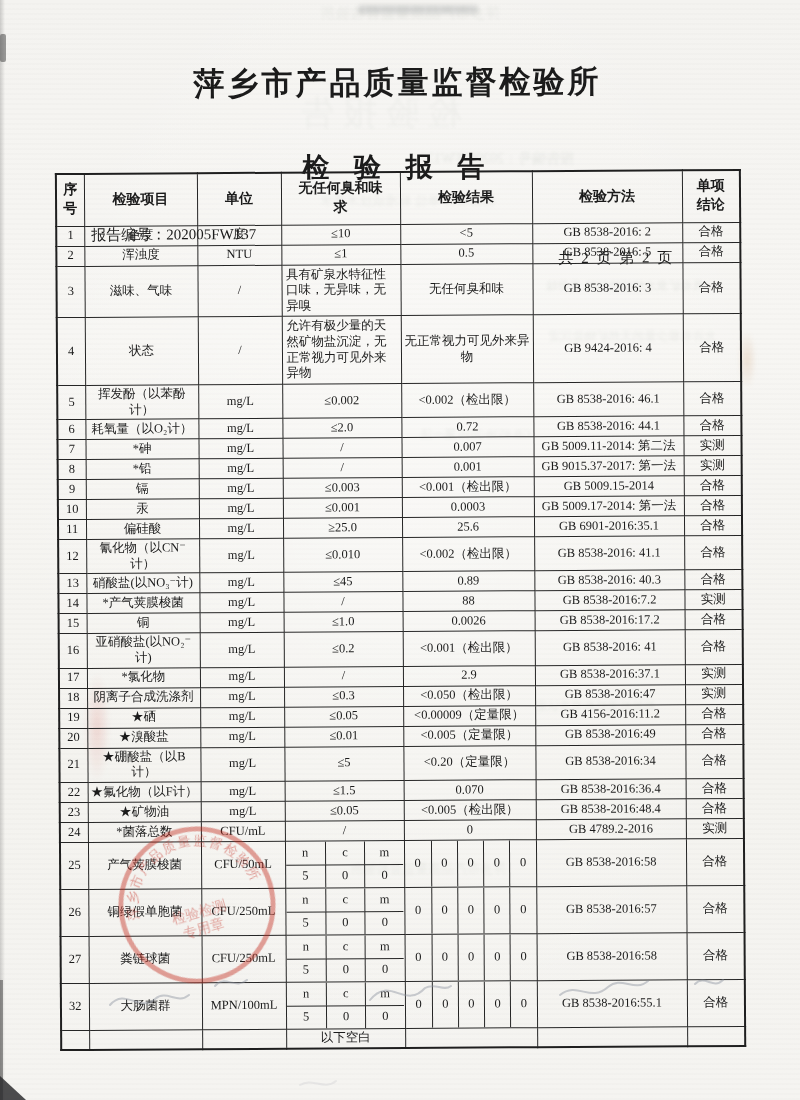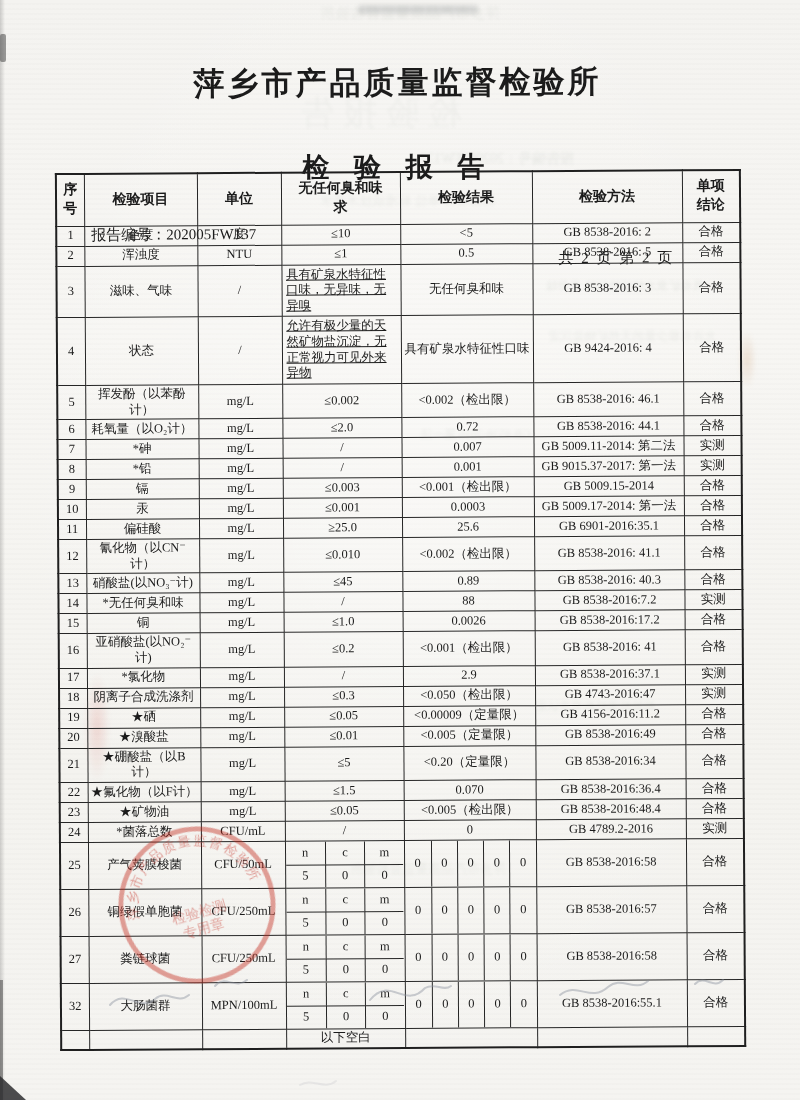--- a/index.html
+++ b/index.html
@@ -22,21 +22,21 @@
     table-layout:fixed;border:2px solid #1f1f1f;background:transparent;}
   .report th,.report td{border:1px solid #262626;text-align:center;vertical-align:middle;
     padding:1px 2px;font-size:12.5px;line-height:1.25;overflow:hidden;}
   .report th{font-size:14px;font-weight:700;white-space:pre-line;line-height:1.35;}
   tr.hdr{height:52px;}
   tr.std{height:20px;}
   tr.tall{height:48px;}
   tr.taller{height:62px;}
   tr.micro{height:46px;}
   tr.foot{height:20px;}
-  td.left{text-align:left;padding:2px 4px;text-decoration:underline;}
+  td.left{text-align:left;padding:2px 4px;}
   td.p0{padding:0;height:46px;}
   .ncm{width:100%;height:46px;display:grid;grid-template-columns:1fr 1fr 1fr;grid-auto-rows:1fr;}
   .ncm span{display:flex;align-items:center;justify-content:center;
     border-left:1px solid #262626;border-top:1px solid #262626;font-size:12.5px;}
   .ncm span:nth-child(3n+1){border-left:0;}
   .ncm span:nth-child(-n+3){border-top:0;}
   .r5{width:100%;height:46px;display:grid;grid-template-columns:repeat(5,1fr);}
   .r5 span{display:flex;align-items:center;justify-content:center;border-left:1px solid #262626;}
   .r5 span:first-child{border-left:0;}
   
@@ -140,21 +140,21 @@
             <td class="c-std left">具有矿泉水特征性口味，无异味，无异嗅</td>
             <td class="c-res">无任何臭和味</td>
             <td class="c-method">GB 8538-2016: 3</td>
             <td class="c-concl">合格</td>
           </tr>
           <tr class="taller">
             <td class="c-no">4</td>
             <td class="c-item">状态</td>
             <td class="c-unit">/</td>
             <td class="c-std left">允许有极少量的天然矿物盐沉淀，无正常视力可见外来异物</td>
-            <td class="c-res">具有矿泉水特征性口味</td>
+            <td class="c-res">无正常视力可见外来异物</td>
             <td class="c-method">GB 9424-2016: 4</td>
             <td class="c-concl">合格</td>
           </tr>
           <tr class="std">
             <td class="c-no">5</td>
             <td class="c-item">挥发酚（以苯酚计）</td>
             <td class="c-unit">mg/L</td>
             <td class="c-std">≤0.002</td>
             <td class="c-res">&lt;0.002（检出限）</td>
             <td class="c-method">GB 8538-2016: 46.1</td>
@@ -227,21 +227,21 @@
             <td class="c-no">13</td>
             <td class="c-item">硝酸盐(以NO₃⁻计)</td>
             <td class="c-unit">mg/L</td>
             <td class="c-std">≤45</td>
             <td class="c-res">0.89</td>
             <td class="c-method">GB 8538-2016: 40.3</td>
             <td class="c-concl">合格</td>
           </tr>
           <tr class="std">
             <td class="c-no">14</td>
-            <td class="c-item">*无任何臭和味</td>
+            <td class="c-item">*产气荚膜梭菌</td>
             <td class="c-unit">mg/L</td>
             <td class="c-std">/</td>
             <td class="c-res">88</td>
             <td class="c-method">GB 8538-2016:7.2</td>
             <td class="c-concl">实测</td>
           </tr>
           <tr class="std">
             <td class="c-no">15</td>
             <td class="c-item">铜</td>
             <td class="c-unit">mg/L</td>
@@ -267,21 +267,21 @@
             <td class="c-res">2.9</td>
             <td class="c-method">GB 8538-2016:37.1</td>
             <td class="c-concl">实测</td>
           </tr>
           <tr class="std">
             <td class="c-no">18</td>
             <td class="c-item">阴离子合成洗涤剂</td>
             <td class="c-unit">mg/L</td>
             <td class="c-std">≤0.3</td>
             <td class="c-res">&lt;0.050（检出限）</td>
-            <td class="c-method">GB 4743-2016:47</td>
+            <td class="c-method">GB 8538-2016:47</td>
             <td class="c-concl">实测</td>
           </tr>
           <tr class="std">
             <td class="c-no">19</td>
             <td class="c-item">★硒</td>
             <td class="c-unit">mg/L</td>
             <td class="c-std">≤0.05</td>
             <td class="c-res">&lt;0.00009（定量限）</td>
             <td class="c-method">GB 4156-2016:11.2</td>
             <td class="c-concl">合格</td>

